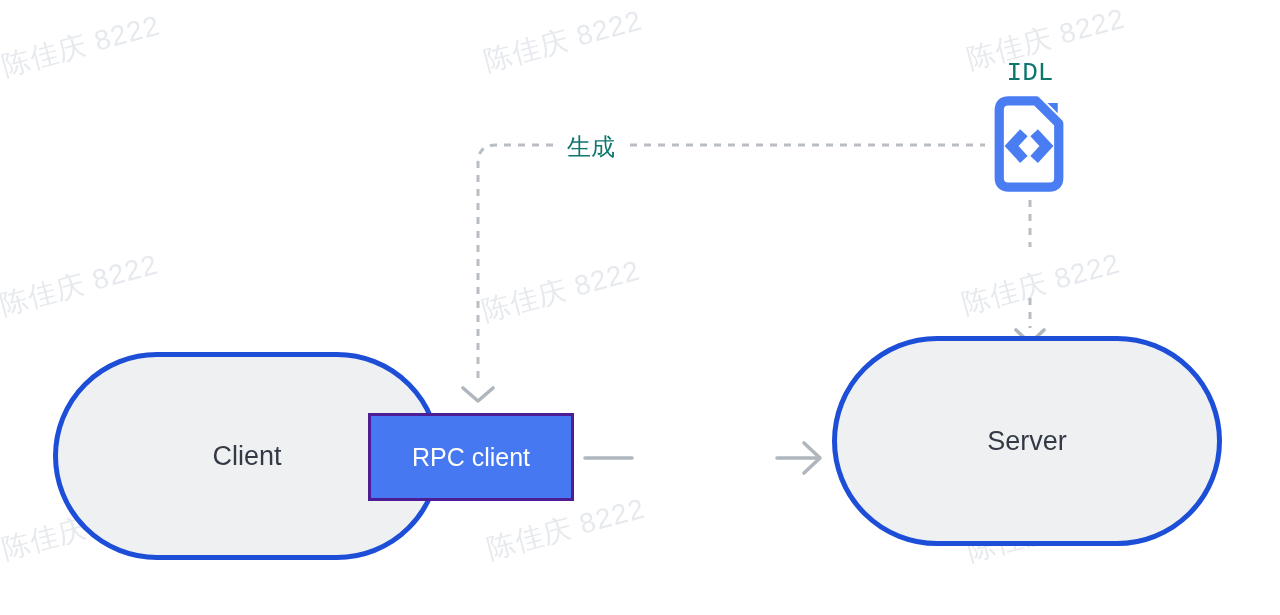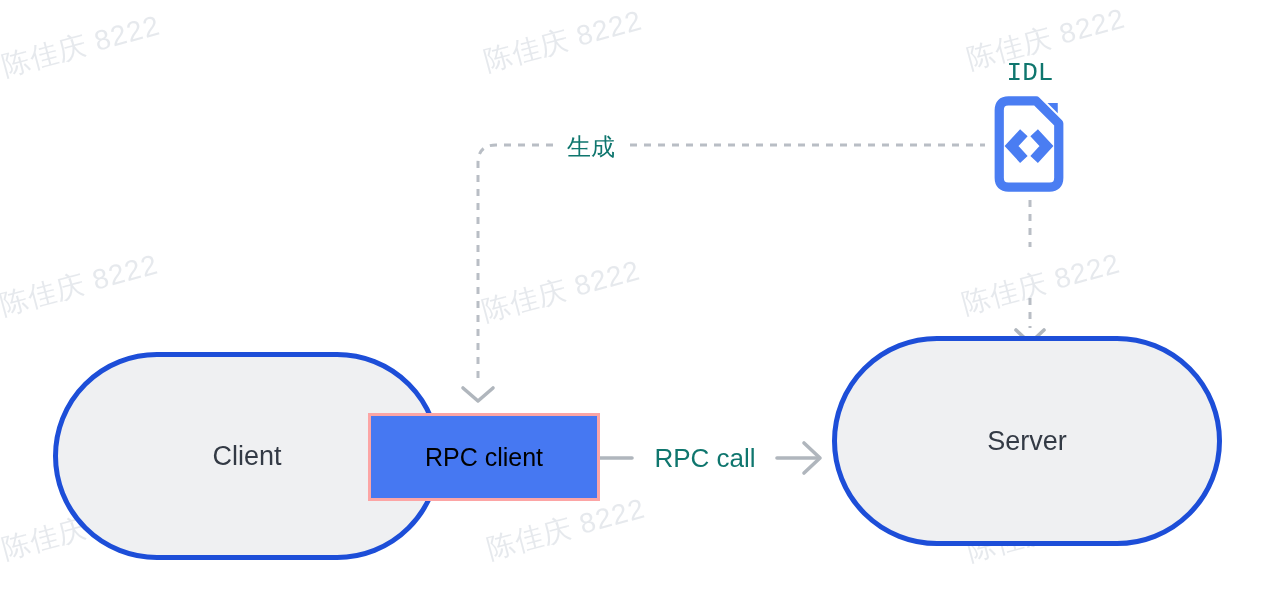--- a/index.html
+++ b/index.html
@@ -36,29 +36,29 @@
     align-items: center;
     justify-content: center;
     box-sizing: border-box;
     font-size: 27px;
     color: #333a45;
   }
   .stadium.client { left: 53px;  top: 352px; width: 388px; height: 208px; }
   .stadium.server { left: 832px; top: 336px; width: 390px; height: 210px; }
   .rpc-box {
     position: absolute;
-    left: 368px; top: 413px; width: 232px; height: 88px;
+    left: 368px; top: 413px; width: 206px; height: 88px;
     background: #4678f2;
-    border: 3px solid #fca5a5;
+    border: 3px solid #4c1d95;
     box-sizing: border-box;
     display: flex;
     align-items: center;
     justify-content: center;
     font-size: 25px;
-    color: #000000;
+    color: #ffffff;
   }
   .idl-label {
     position: absolute;
     left: 985px; top: 58px; width: 90px;
     text-align: center;
     font-size: 26px;
     color: #0f766e;
     font-family: Liberation Mono, monospace;
   }
   .idl-icon { position: absolute; left: 990px; top: 94px; width: 78px; height: 100px; }
@@ -119,15 +119,14 @@
       <path d="M 45 6 H 18 Q 9 6 9 15 V 81 Q 9 90 18 90 H 58 Q 67 90 67 81 V 28 Z" fill="#ffffff" stroke="#4a7df2" stroke-width="9" stroke-linejoin="round"></path>
 
       <path d="M 56 8 L 66 18 L 66 8 Z" fill="#4a7df2"></path>
 
       <path d="M 33 37 L 21 50 L 33 63" fill="none" stroke="#4a7df2" stroke-width="10" stroke-linejoin="miter"></path>
       <path d="M 43 37 L 55 50 L 43 63" fill="none" stroke="#4a7df2" stroke-width="10" stroke-linejoin="miter"></path>
     </svg>
   </div>
 
   <div class="edge-label generate">生成</div>
-  <div class="edge-label rpccall">RPC call</div>
 
 </div>
 
 </body></html>

